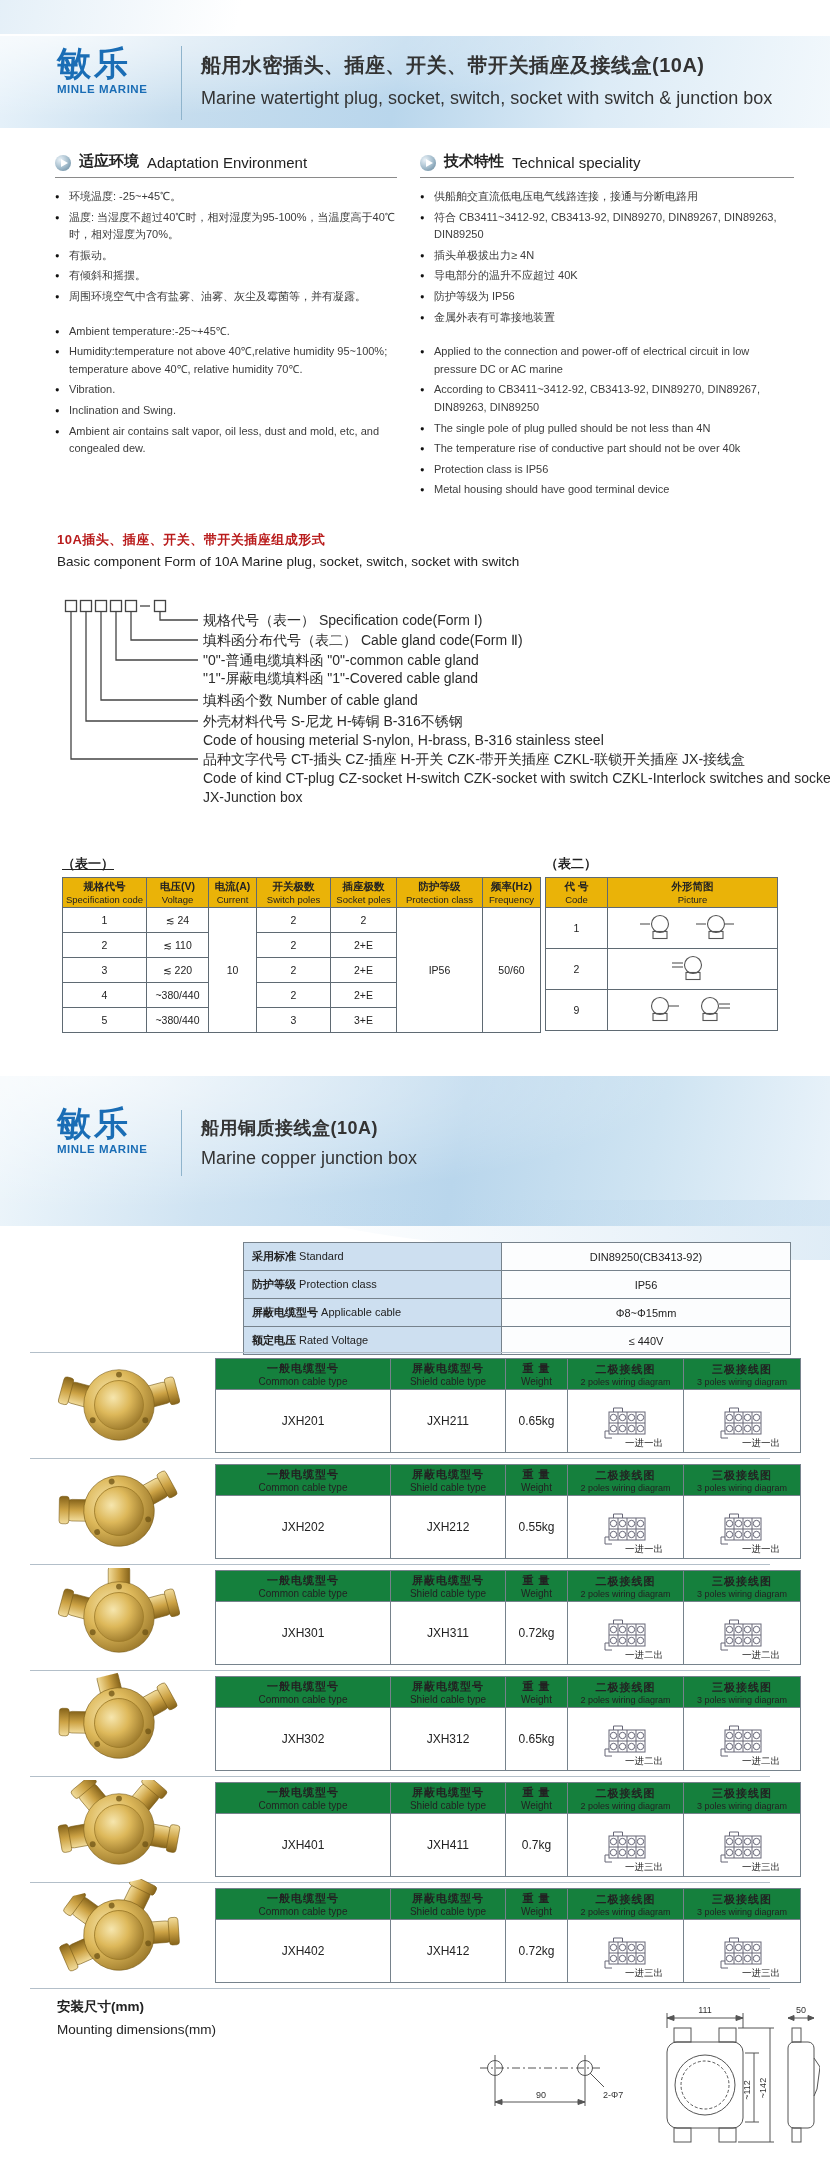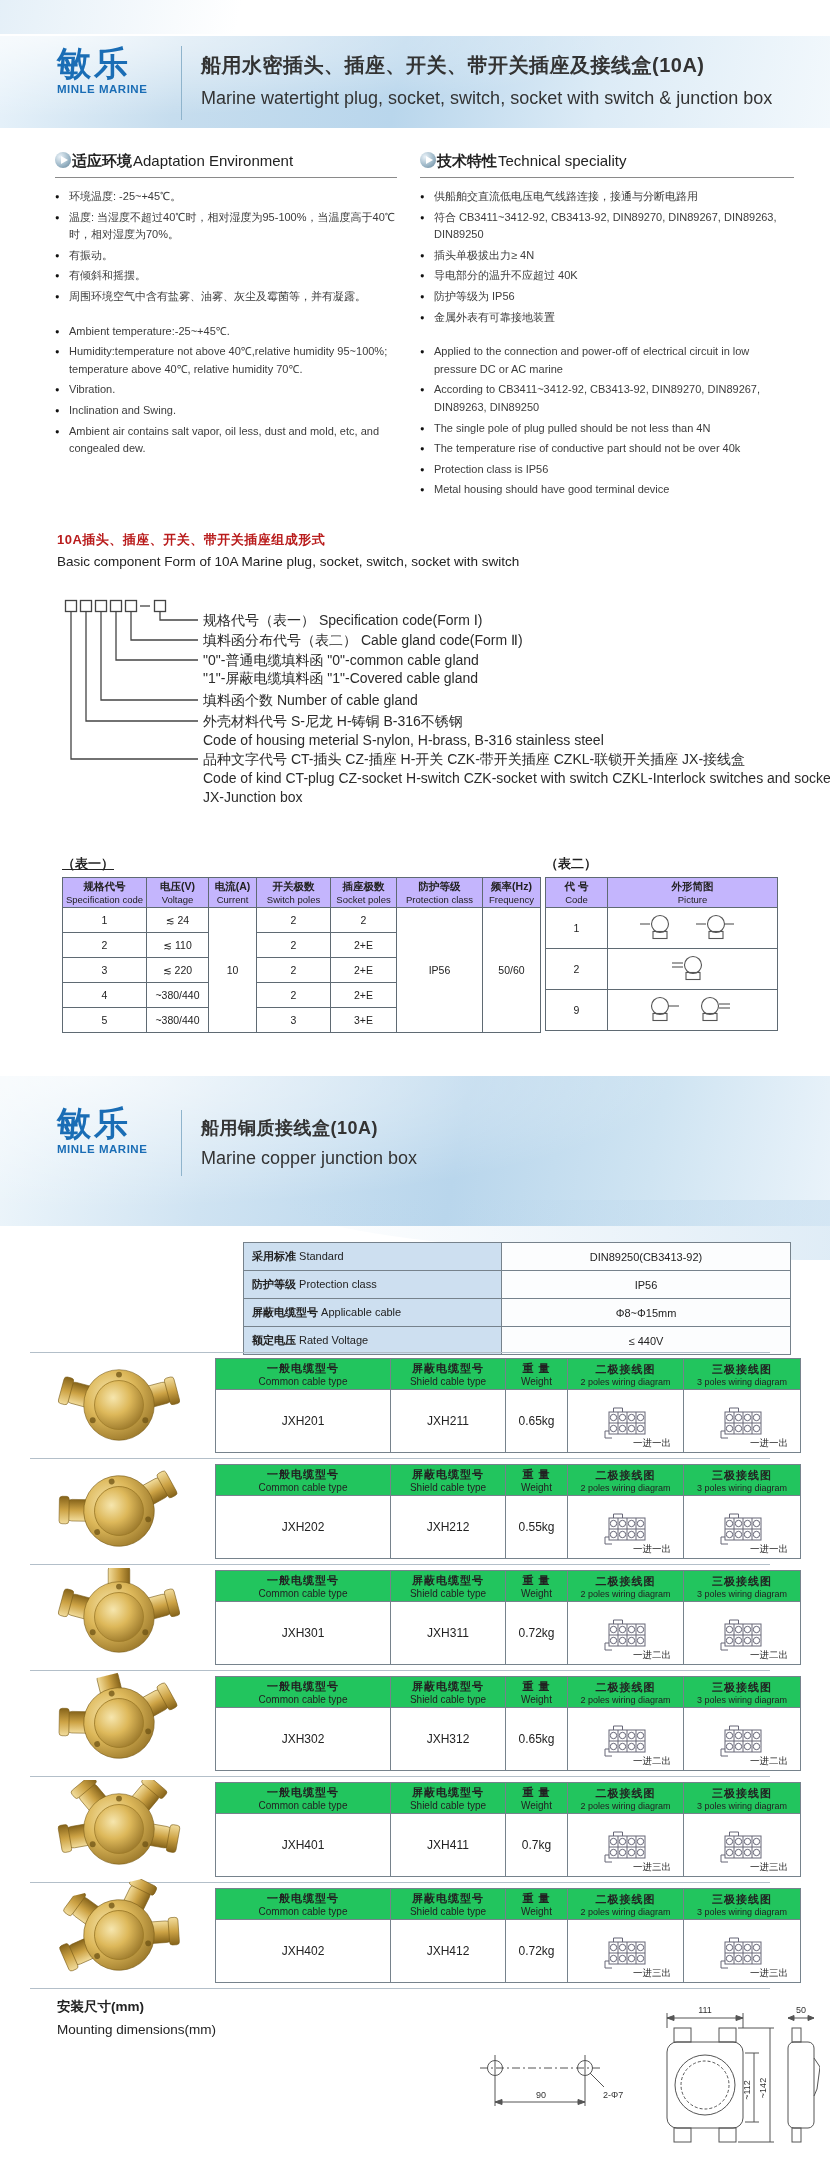--- a/index.html
+++ b/index.html
@@ -25,21 +25,21 @@
   .vdiv{position:absolute;width:1px;background:#8fb4cc;}
   .vdiv1{left:181px;top:46px;height:74px;} .vdiv2{left:181px;top:1110px;height:66px;}
   .titles{position:absolute;left:201px;}
   .titles1{top:52px;} .titles2{top:1116px;}
   .title-cn{font-size:20px;font-weight:bold;color:#333;letter-spacing:.5px;}
   .title-en{font-size:18px;color:#333;margin-top:9px;}
   .titles2 .title-cn{font-size:18px;} .titles2 .title-en{font-size:18px;margin-top:8px;}
   
   .col{position:absolute;top:152px;}
   .col-left{left:55px;width:342px;} .col-right{left:420px;width:374px;}
-  .sec-head{display:flex;align-items:flex-start;gap:1px;padding-bottom:6px;border-bottom:1px solid #8a8a8a;}
+  .sec-head{display:flex;align-items:flex-end;gap:8px;padding-bottom:6px;border-bottom:1px solid #8a8a8a;}
   .sec-icon{width:16px;height:16px;border-radius:50%;flex:0 0 16px;position:relative;
     background:radial-gradient(circle at 32% 30%,#eaf2f8,#9fb9c9 55%,#5f8096);}
   .sec-icon::after{content:'';position:absolute;left:5.5px;top:4px;
     border-left:7px solid #fff;border-top:4px solid transparent;border-bottom:4px solid transparent;}
   .sec-cn{font-size:15px;font-weight:bold;color:#222;}
   .sec-en{font-size:15px;color:#222;}
   ul.bullets{list-style:none;margin:10px 0 0;padding:0;}
   ul.bullets li{position:relative;padding-left:14px;font-size:11px;color:#3c3c3c;line-height:1.6;margin-bottom:3px;}
   ul.bullets li::before{content:'●';position:absolute;left:0;top:3px;font-size:7.5px;color:#111;}
   ul.bullets.en-list{margin-top:17px;}
@@ -54,47 +54,47 @@
   .code-labels li:nth-child(1){top:20px}.code-labels li:nth-child(2){top:40px}
   .code-labels li:nth-child(3){top:60px}.code-labels li:nth-child(4){top:78px}
   .code-labels li:nth-child(5){top:100px}.code-labels li:nth-child(6){top:121px}
   .code-labels li:nth-child(7){top:140px}.code-labels li:nth-child(8){top:159px}
   .code-labels li:nth-child(9){top:178px}.code-labels li:nth-child(10){top:197px}
   
   .tlabel{position:absolute;top:855px;font-size:13px;font-weight:bold;color:#222;}
   .tlabel1{left:62px;text-decoration:underline;} .tlabel2{left:545px;}
   table{border-collapse:collapse;}
   .t1{position:absolute;left:62px;top:877px;table-layout:fixed;text-align:center;}
-  .t1 th,.t2 th{background:#c4b5fd;border:1px solid #5f6a73;padding:2px 2px;font-weight:normal;}
+  .t1 th,.t2 th{background:#eab308;border:1px solid #5f6a73;padding:2px 2px;font-weight:normal;}
   .t1 th .cn,.t2 th .cn{display:block;font-size:10.5px;font-weight:bold;color:#222;}
   .t1 th .en,.t2 th .en{display:block;font-size:9.5px;color:#222;}
   .t1 td{border:1px solid #5f6a73;height:22px;font-size:10.5px;color:#222;}
   .t2{position:absolute;left:545px;top:877px;table-layout:fixed;text-align:center;}
   .t2 td{border:1px solid #5f6a73;height:38px;font-size:10.5px;color:#222;}
   
   .spec-table{position:absolute;left:243px;top:1242px;table-layout:fixed;width:548px;}
   .spec-table td{border:1px solid #76828c;height:25px;font-size:11px;color:#222;}
   .spec-table td.sl{background:#cddff0;padding-left:8px;width:248px;}
   .spec-table td.sl .cn{font-weight:bold;}
   .spec-table td.sv{text-align:center;background:#fcfdfe;}
   
   .products{position:absolute;left:30px;top:1352px;width:740px;}
   .product-block{position:relative;height:105px;border-top:1px solid #b3bfc9;}
   .product-block:last-child{border-bottom:1px solid #b3bfc9;}
   .photo-svg{position:absolute;left:5px;top:3px;width:168px;height:98px;}
   .product-block:nth-child(even) .photo-svg{transform:rotate(-14deg);}
   .ptable{position:absolute;left:185px;top:5px;width:585px;table-layout:fixed;text-align:center;}
-  .ptable th{background:#22c55e;border:1px solid #76828c;padding:2px 1px;font-weight:normal;}
+  .ptable th{background:#15803d;border:1px solid #76828c;padding:2px 1px;font-weight:normal;}
   .thcn{display:block;font-size:11px;font-weight:bold;color:#222;letter-spacing:1px;}
   .then{display:block;font-size:10px;color:#222;}
   .then.small{font-size:9px;}
   .ptable .pv td{border:1px solid #76828c;height:60px;font-size:12px;color:#222;}
   .wcell{position:relative;}
   .wiring-svg{display:block;margin:5px auto 0;width:54px;height:34px;}
-  .wcap{position:absolute;right:12px;bottom:2px;font-size:9.5px;color:#222;}
+  .wcap{position:absolute;right:20px;bottom:2px;font-size:9.5px;color:#222;}
   
   .mount-title{position:absolute;left:57px;top:1998px;}
   .mount-cn{font-size:13.5px;font-weight:bold;color:#222;}
   .mount-en{font-size:13.5px;color:#222;margin-top:6px;}
   .mount-svg{position:absolute;left:420px;top:2000px;width:400px;height:155px;}
   .dim{font-size:9px;fill:#333;}
   .defs-holder{position:absolute;width:0;height:0;}
 </style>
 </head>
 <body>

